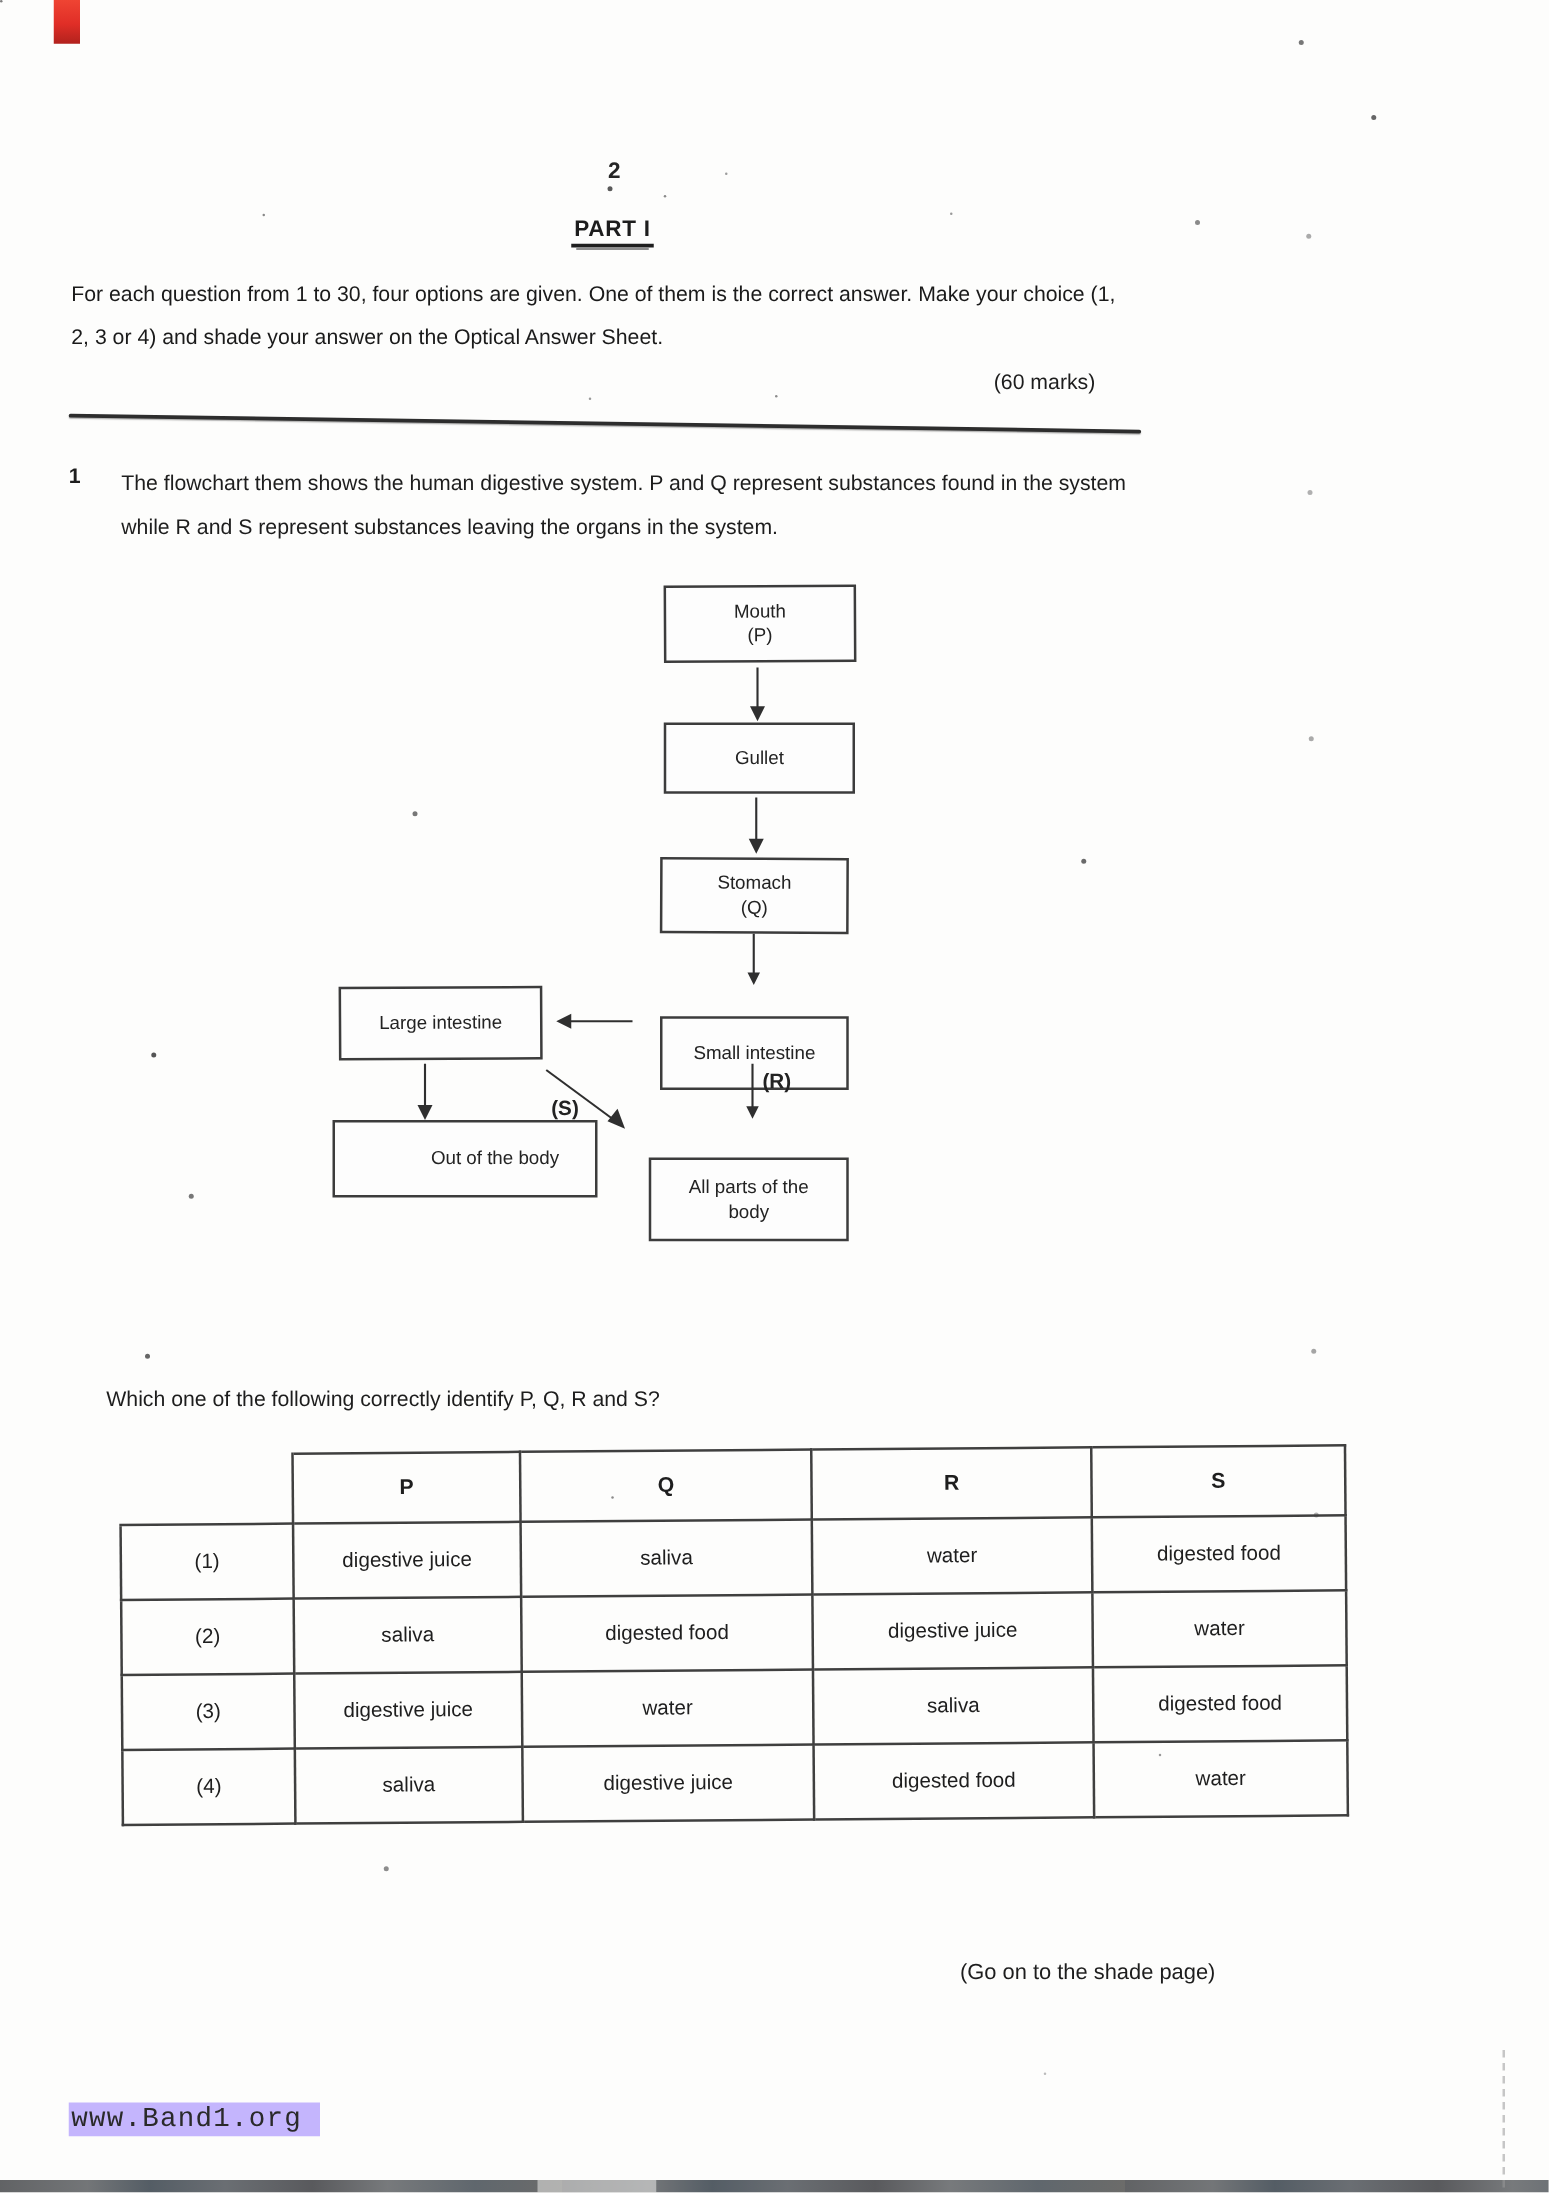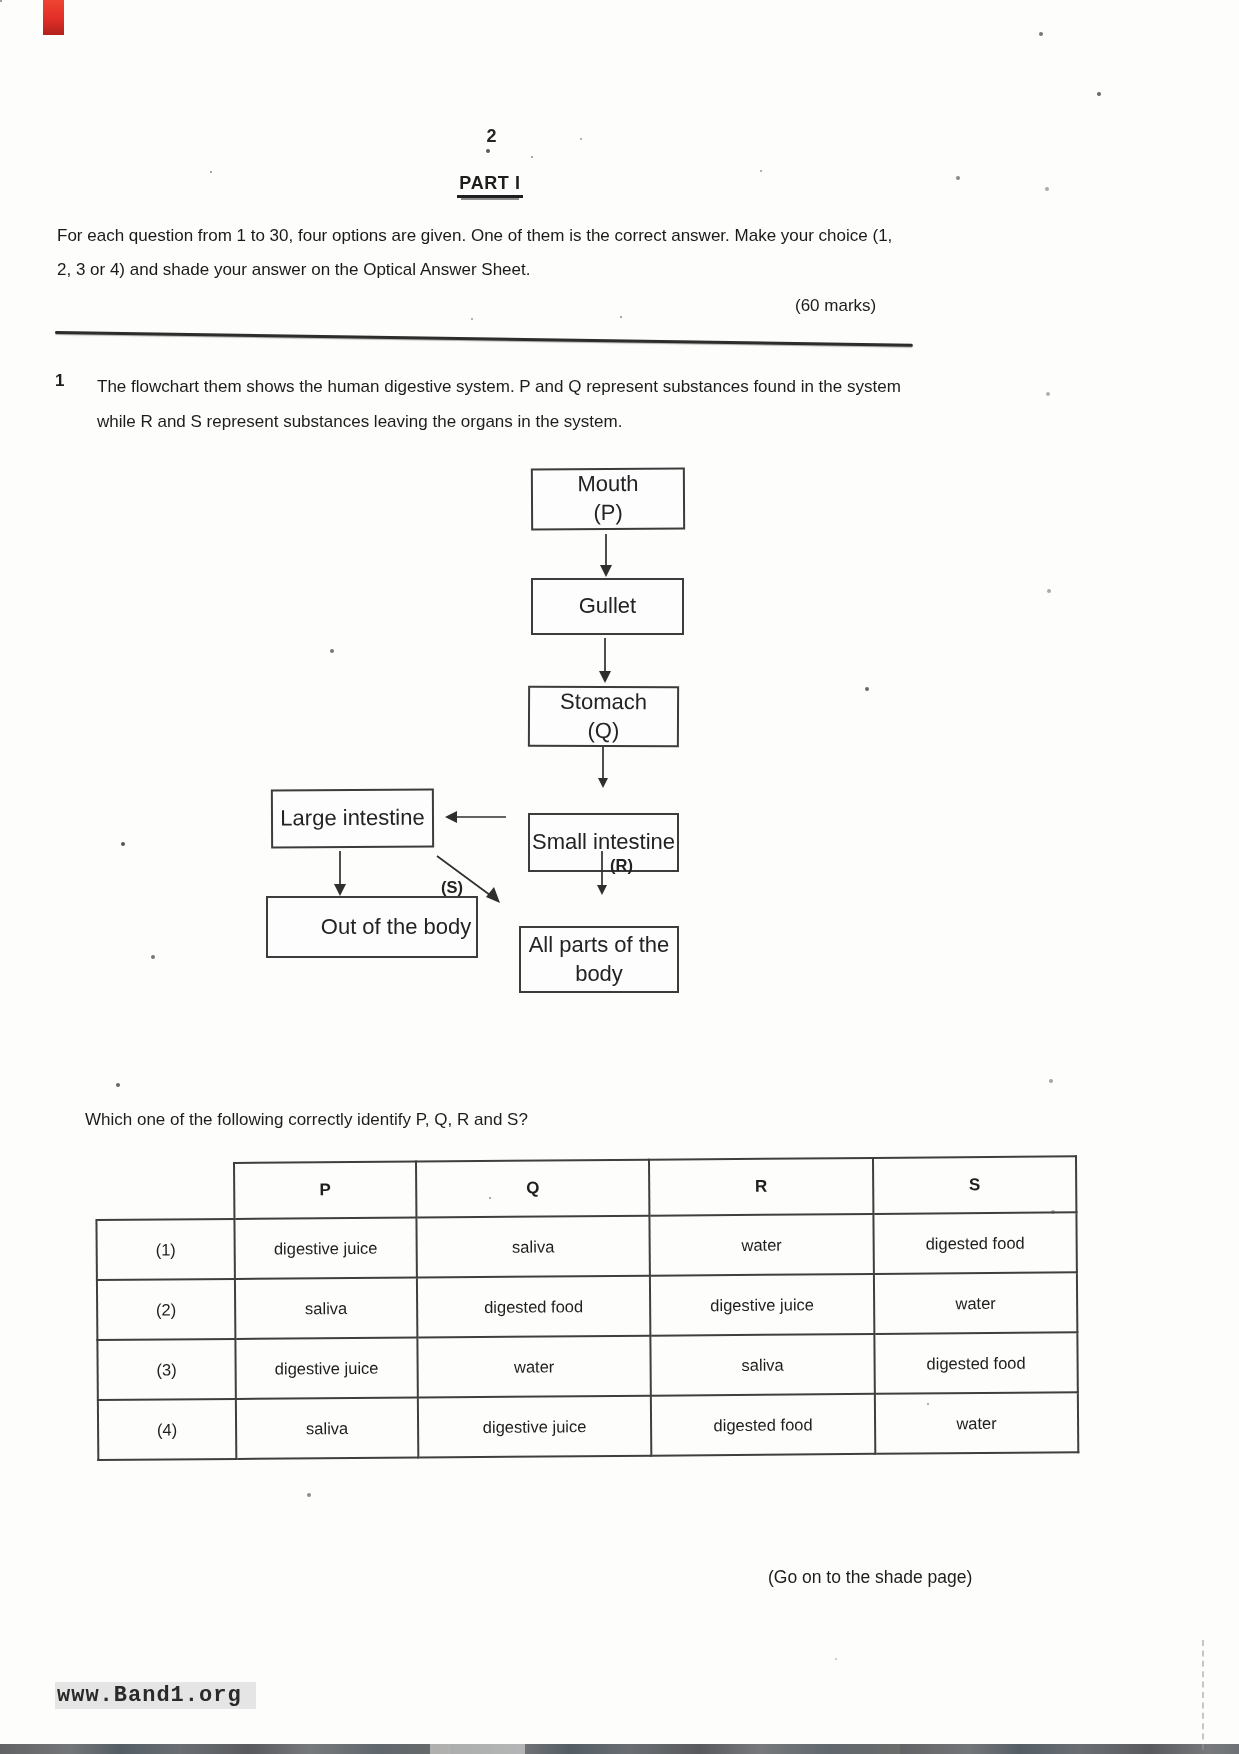--- a/index.html
+++ b/index.html
@@ -53,21 +53,21 @@
     box-shadow:0 1px 1px rgba(60,60,60,.4);}
 
   
   .q-number{left:55px;top:371px;font-size:17px;font-weight:700;}
   .q-text{left:97px;top:369px;width:805px;font-size:17px;line-height:35px;font-weight:500;}
   .q-prompt{left:85px;top:1110px;width:700px;font-size:17px;font-weight:500;}
 
   
   .fc-box{border:2px solid #3c3c3c;display:flex;flex-direction:column;
     align-items:center;justify-content:center;text-align:center;
-    font-size:22px;line-height:1.3;color:#232323;font-weight:500;
+    font-size:15px;line-height:1.3;color:#232323;font-weight:500;
     background:rgba(255,255,255,.3);}
   .fc-mouth{left:531px;top:468px;width:150px;height:58px;transform:rotate(-.3deg);}
   .fc-gullet{left:531px;top:578px;width:149px;height:53px;}
   .fc-stomach{left:528px;top:686px;width:147px;height:57px;transform:rotate(.25deg);}
   .fc-small{left:528px;top:813px;width:147px;height:55px;}
   .fc-large{left:271px;top:789px;width:159px;height:55px;transform:rotate(-.3deg);}
   .fc-out{left:266px;top:896px;width:160px;height:58px;padding-left:48px;}
   .fc-all{left:519px;top:926px;width:156px;height:63px;}
   .fc-label{font-weight:700;font-size:16.5px;color:#222;}
   .fc-label-r{left:610px;top:856px;}
@@ -86,22 +86,22 @@
   table.options td{height:56px;}
   th.blank{border:none !important;border-bottom:2px solid #3f3f3f !important;
     border-right:2px solid #3f3f3f !important;}
   col.c-opt{width:138px;} col.c-p{width:182px;} col.c-q{width:233px;}
   col.c-r{width:224px;} col.c-s{width:203px;}
   td.opt{font-weight:500;}
 
   
   .next-page{left:768px;top:1567px;font-size:17.5px;font-weight:500;}
   .watermark{left:55px;top:1682px;font-family:"Liberation Mono","DejaVu Sans Mono",monospace;
-    font-size:22px;font-weight:700;color:#2a2a2a;letter-spacing:1px;
-    background:#e5e5e5;padding:1px 14px 1px 2px;}
+    font-size:22px;font-weight:400;color:#2a2a2a;letter-spacing:1px;
+    background:#c4b5fd;padding:1px 14px 1px 2px;}
 </style>
 </head>
 <body>
 
 <div class="abs red-mark"></div>
 <div class="abs bottom-bar"></div>
 <div class="abs edge-dash"></div>
 <div class="abs noise"></div>
 
 <div class="abs page-number">2</div>

